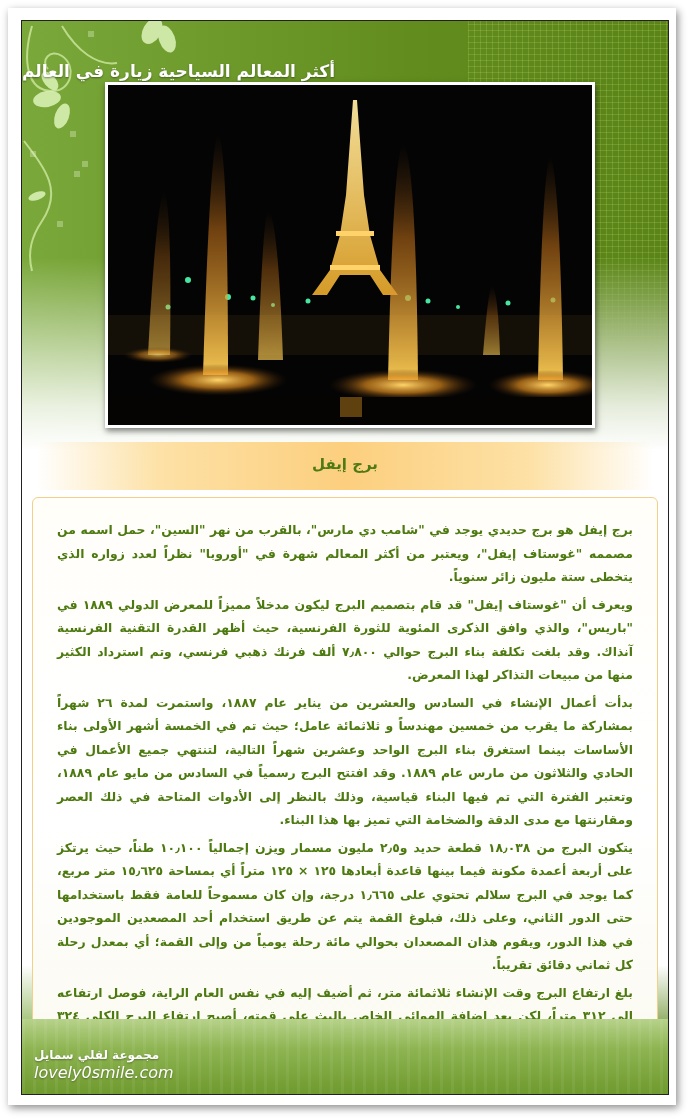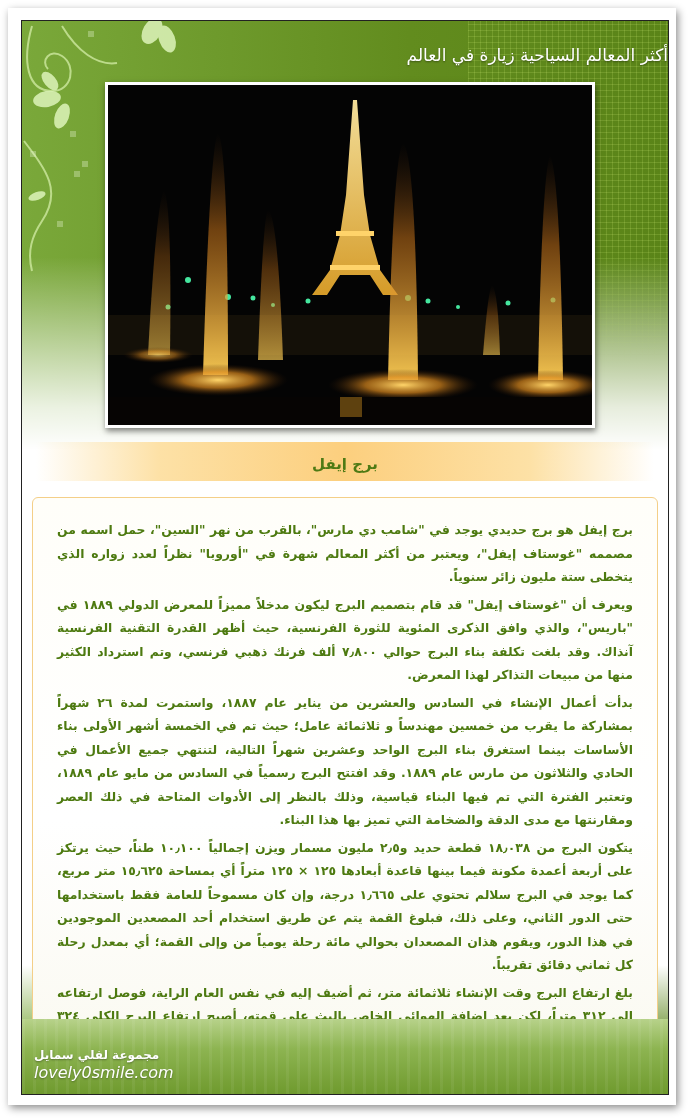--- a/index.html
+++ b/index.html
@@ -23,32 +23,32 @@
       background-image:
         repeating-linear-gradient(0deg, rgba(210,240,120,0.18) 0 1px, transparent 1px 6px),
         repeating-linear-gradient(90deg, rgba(210,240,120,0.18) 0 1px, transparent 1px 6px);
       -webkit-mask-image: linear-gradient(180deg, #000 55%, transparent 85%);
       mask-image: linear-gradient(180deg, #000 55%, transparent 85%);
     }
     .swirl {
       position: absolute; left: 0; top: 0; width: 170px; height: 330px;
     }
     .header-title {
-      position: absolute; left: 0; right: 0; top: 24px; text-align: right;
-      color: #ffffff; font-weight: normal; font-size: 17px; direction: rtl;
+      position: absolute; left: 0; right: 0; top: 40px; text-align: left;
+      color: #ffffff; font-weight: bold; font-size: 17px; direction: rtl;
       text-shadow: 0 1px 2px rgba(0,0,0,0.4);
     }
     .photo {
       position: absolute; left: 83px; top: 61px; width: 484px; height: 340px;
       border: 3px solid #fff; box-shadow: 1px 3px 6px rgba(0,0,0,0.5);
       background: #050505; overflow: hidden;
     }
     .photo svg { display: block; width: 100%; height: 100%; }
     .section-banner {
-      position: absolute; left: 14px; right: 14px; top: 421px; height: 39px;
+      position: absolute; left: 14px; right: 14px; top: 421px; height: 48px;
       background: linear-gradient(90deg, rgba(255,225,160,0) 0%, #fde1a6 20%, #fccf7e 50%, #fde1a6 80%, rgba(255,225,160,0) 100%);
       text-align: center; line-height: 44px;
     }
     .section-banner span {
       color: #4e7a14; font-weight: bold; font-size: 15px; direction: rtl;
     }
     .text-box {
       position: absolute; left: 10px; right: 10px; top: 476px; height: 540px;
       border: 1px solid #f4cf88; border-radius: 6px;
       background: linear-gradient(180deg, #fffef9 0%, #ffffff 60%, #fbfaf2 100%);

